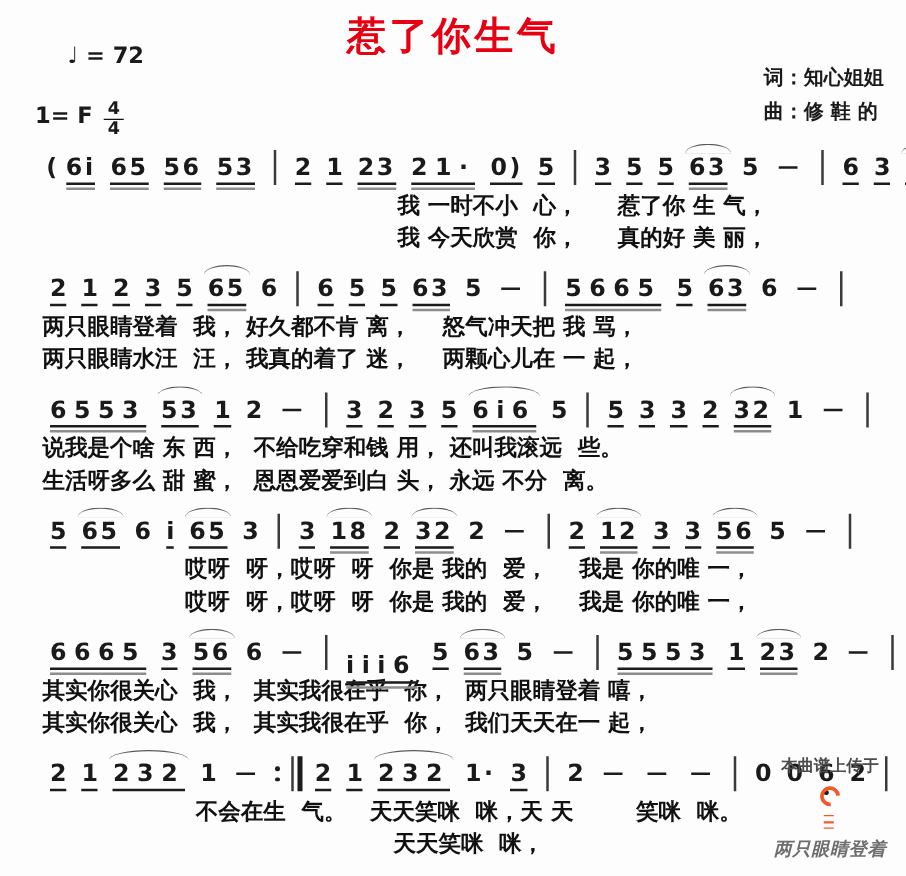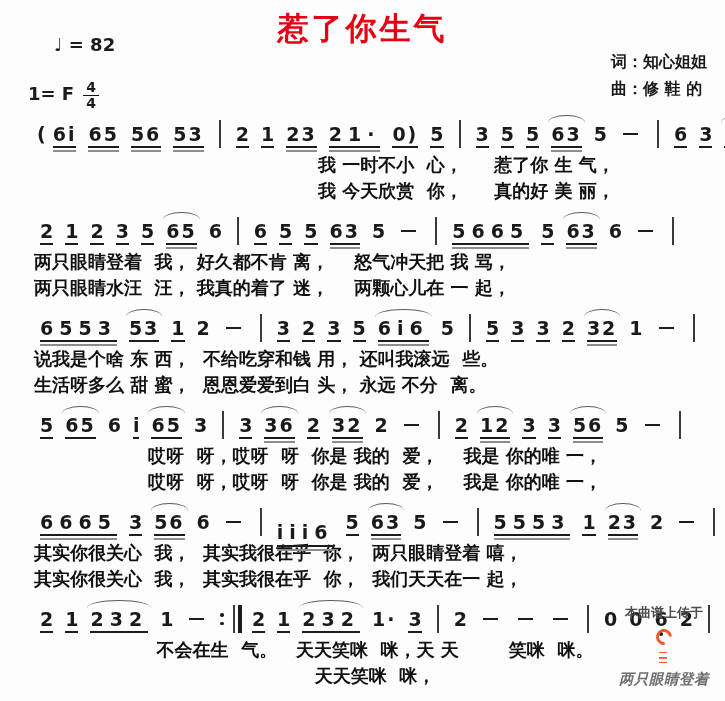--- a/index.html
+++ b/index.html
@@ -48,21 +48,21 @@
   .logo{width:10px;height:10px;border:3px solid #f05a28;border-right-color:transparent;
         border-radius:50%;flex:none;transform:rotate(40deg);}
   .logo-lines{width:8px;height:9px;flex:none;margin-left:-3px;
         border-top:1.8px solid #f05a28;border-bottom:1.8px solid #f05a28;
         background:linear-gradient(#f05a28,#f05a28) center/100% 1.8px no-repeat;}
   #site-name{font-style:italic;color:#6e6e6e;font-size:14.5px;letter-spacing:0.5px;}
 </style>
 </head>
 <body>
 
-<div id="tempo">♩ = 82</div>
+<div id="tempo">♩ = 72</div>
 
 <div id="keysig">
   <span>1= F</span><span class="frac"><span class="top">4</span><span class="bot">4</span></span>
 </div>
 
 <div id="title">惹了你生气</div>
 
 <div id="credits">词：知心姐姐
 曲：修 鞋 的</div>
 
@@ -153,21 +153,21 @@
     <div class="sys">
       <div class="notes">
         <span class="ntok"><span>5</span><i class="ul" style="bottom: -4px;"></i></span>
         <span class="ntok" style="letter-spacing: 2px;"><span>65</span><i class="ul" style="bottom: -4px;"></i><i class="arc"></i></span>
         <span class="ntok"><span>6</span></span>
         <span class="ntok"><span>i</span><i class="ul" style="bottom: -4px;"></i></span>
         <span class="ntok" style="letter-spacing: 2px;"><span>65</span><i class="ul" style="bottom: -4px;"></i><i class="arc"></i></span>
         <span class="ntok"><span>3</span></span>
         <span class="bar"></span>
         <span class="ntok"><span>3</span><i class="ul" style="bottom: -4px;"></i></span>
-        <span class="ntok" style="letter-spacing: 2px;"><span>36</span><i class="ul" style="bottom: -4px;"></i><i class="ul ul2" style="bottom: -8px;"></i><i class="arc"></i></span>
+        <span class="ntok" style="letter-spacing: 2px;"><span>18</span><i class="ul" style="bottom: -4px;"></i><i class="ul ul2" style="bottom: -8px;"></i><i class="arc"></i></span>
         <span class="ntok"><span>2</span><i class="ul" style="bottom: -4px;"></i></span>
         <span class="ntok" style="letter-spacing: 2px;"><span>32</span><i class="ul" style="bottom: -4px;"></i><i class="ul ul2" style="bottom: -8px;"></i><i class="arc"></i></span>
         <span class="ntok"><span>2</span></span>
         <span class="dash"></span>
         <span class="bar"></span>
         <span class="ntok"><span>2</span><i class="ul" style="bottom: -4px;"></i></span>
         <span class="ntok" style="letter-spacing: 2px;"><span>12</span><i class="ul" style="bottom: -4px;"></i><i class="ul ul2" style="bottom: -8px;"></i><i class="arc"></i></span>
         <span class="ntok"><span>3</span><i class="ul" style="bottom: -4px;"></i></span>
         <span class="ntok"><span>3</span><i class="ul" style="bottom: -4px;"></i></span>
         <span class="ntok" style="letter-spacing: 2px;"><span>56</span><i class="ul" style="bottom: -4px;"></i><i class="ul ul2" style="bottom: -8px;"></i><i class="arc"></i></span>

